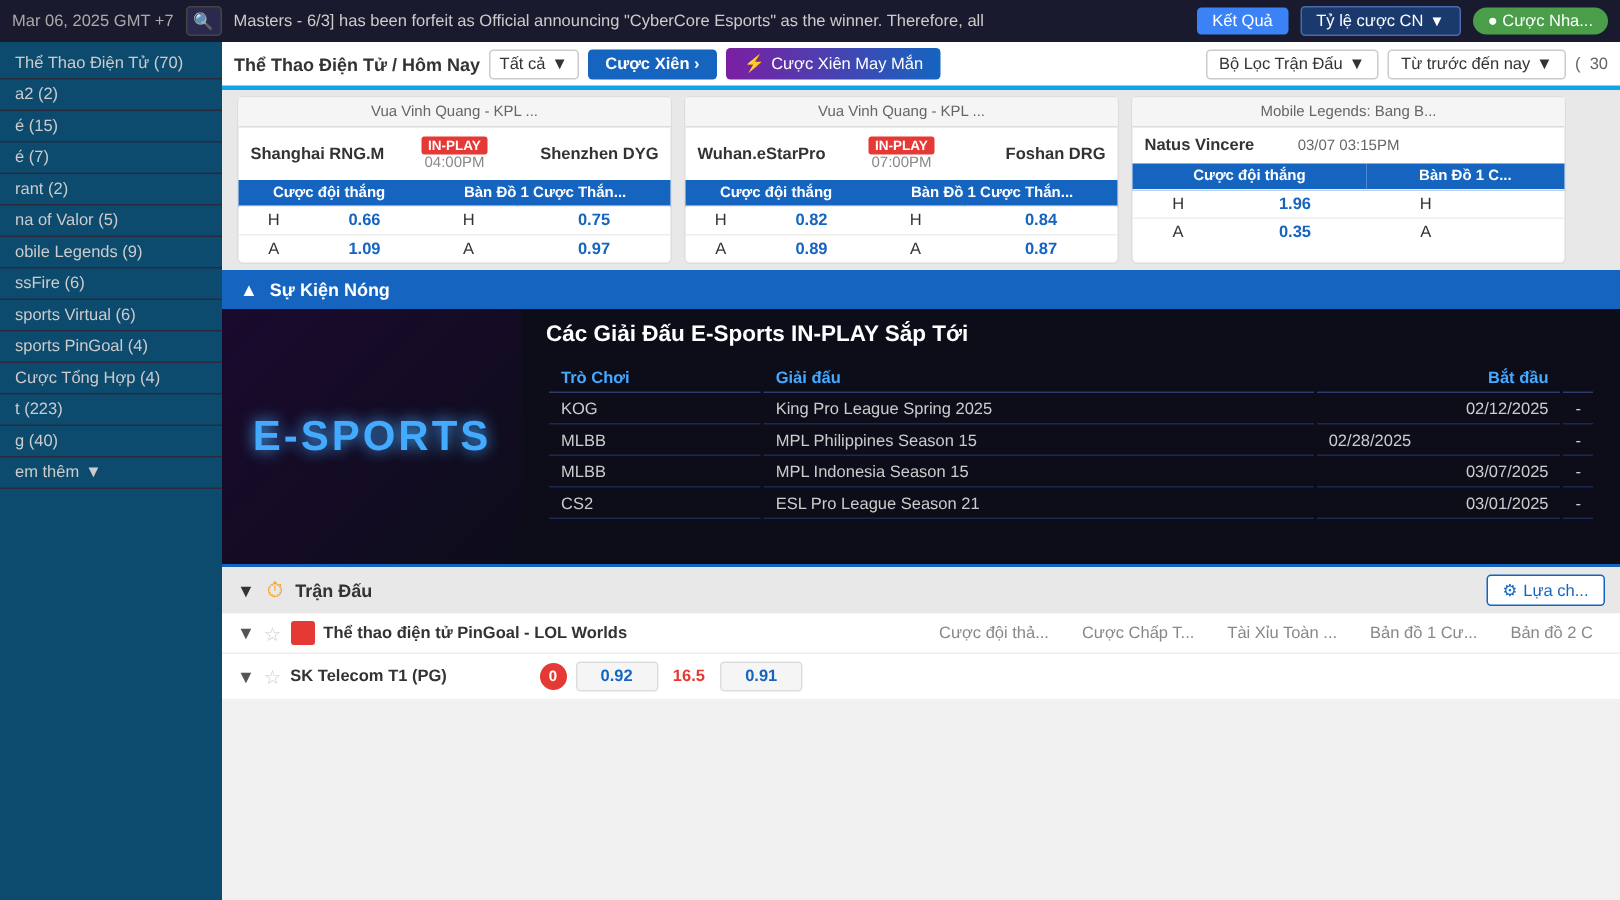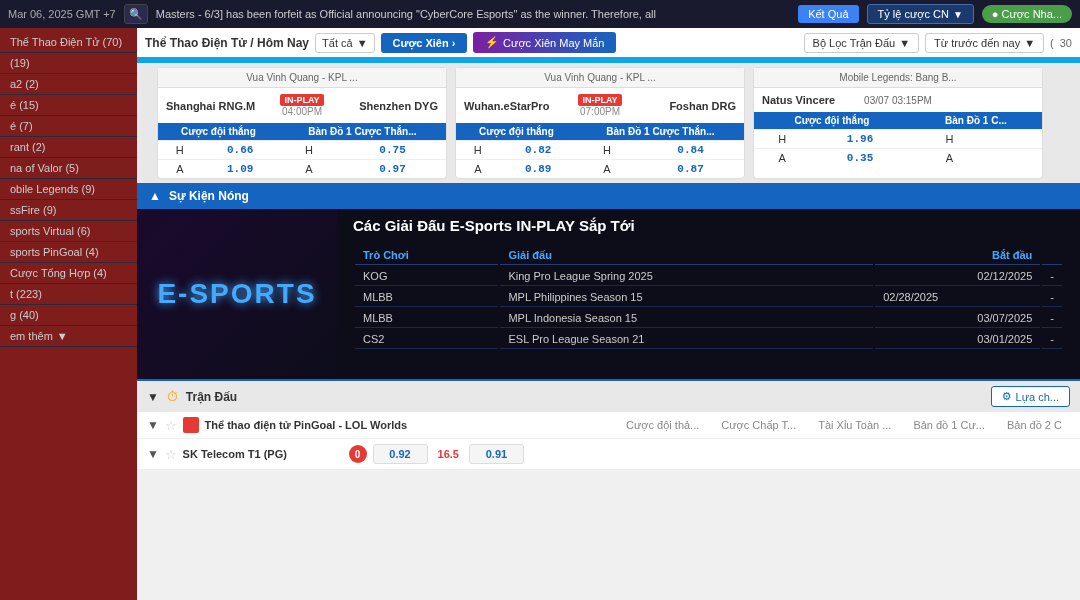--- a/index.html
+++ b/index.html
@@ -17,47 +17,47 @@
     }
     .top-bar-time { color: #aaa; }
     .top-bar-search { background: #2a2a4e; border: 1px solid #444; border-radius: 3px; padding: 2px 6px; color: #fff; width: 24px; height: 20px; display: flex; align-items: center; justify-content: center; cursor: pointer; }
     .top-bar-notice { color: #ccc; flex: 1; font-size: 11px; overflow: hidden; white-space: nowrap; text-overflow: ellipsis; }
     .btn-ketqua { background: #3b82f6; color: #fff; border: none; border-radius: 3px; padding: 3px 10px; cursor: pointer; font-size: 11px; }
     .btn-tylecuoc { background: #1a3a6e; color: #fff; border: 1px solid #4a6aae; border-radius: 3px; padding: 3px 10px; cursor: pointer; font-size: 11px; display: flex; align-items: center; gap: 4px; }
     .toggle-cuocnha { background: #4a9e4a; color: #fff; border: none; border-radius: 10px; padding: 3px 10px; cursor: pointer; font-size: 11px; }
 
     .main-layout { display: flex; height: 572px; }
 
-    .sidebar { width: 137px; background: #7f1d1d; color: #ccc; overflow-y: auto; padding: 4px 0; flex-shrink: 0; }
+    .sidebar { width: 148px; background: #0c4a6e; color: #ccc; overflow-y: auto; padding: 4px 0; flex-shrink: 0; }
     .sidebar-item { padding: 4px 10px; cursor: pointer; font-size: 11px; border-bottom: 1px solid #2a2a3e; }
     .sidebar-item.active { color: #5af; }
 
     .content { flex: 1; background: #f0f0f0; overflow-y: auto; overflow-x: hidden; }
 
-    .filter-bar { background: #fff; display: flex; align-items: center; padding: 4px 8px; gap: 6px; border-bottom: 6px solid #0ea5e9; }
+    .filter-bar { background: #fff; display: flex; align-items: center; padding: 4px 8px; gap: 6px; border-bottom: 3px solid #0ea5e9; }
     .filter-title { font-size: 12px; font-weight: bold; color: #333; }
     .filter-dropdown { background: #fff; border: 1px solid #ccc; border-radius: 3px; padding: 3px 6px; font-size: 11px; cursor: pointer; display: flex; align-items: center; gap: 4px; }
     .btn-cuocxien { background: #1565c0; color: #fff; border: none; border-radius: 3px; padding: 4px 12px; cursor: pointer; font-size: 11px; font-weight: bold; }
     .btn-cuocxien-mayman { background: linear-gradient(90deg, #7b1fa2, #1565c0); color: #fff; border: none; border-radius: 3px; padding: 4px 12px; cursor: pointer; font-size: 11px; display: flex; align-items: center; gap: 4px; }
     .filter-right { margin-left: auto; display: flex; align-items: center; gap: 6px; }
     .bo-loc-dropdown { background: #fff; border: 1px solid #ccc; border-radius: 3px; padding: 3px 8px; font-size: 11px; cursor: pointer; display: flex; align-items: center; gap: 4px; }
     .tu-truoc-dropdown { background: #fff; border: 1px solid #ccc; border-radius: 3px; padding: 3px 8px; font-size: 11px; cursor: pointer; display: flex; align-items: center; gap: 4px; }
 
-    .matches-row { display: flex; gap: 0; background: #e8e8e8; padding: 4px 20px; overflow-x: hidden; }
+    .matches-row { display: flex; gap: 0; background: #e8e8e8; padding: 4px 10px; overflow-x: hidden; }
     .match-card { background: #fff; border: 1px solid #ddd; border-radius: 4px; min-width: 290px; margin-right: 8px; flex-shrink: 0; }
     .match-card-header { background: #f5f5f5; padding: 4px 8px; font-size: 10px; color: #666; border-bottom: 1px solid #ddd; text-align: center; }
     .match-teams { display: flex; align-items: center; justify-content: space-between; padding: 6px 8px; gap: 4px; }
     .team-name { font-size: 11px; font-weight: bold; color: #333; flex: 1; }
     .team-name.right { text-align: right; }
     .inplay-badge { background: #e53935; color: #fff; font-size: 9px; padding: 1px 4px; border-radius: 2px; font-weight: bold; text-align: center; }
     .match-time { font-size: 10px; color: #888; text-align: center; }
     .odds-table { width: 100%; border-collapse: collapse; }
     .odds-table th { background: #1565c0; color: #fff; font-size: 10px; padding: 3px 6px; text-align: center; }
     .odds-table td { padding: 3px 8px; font-size: 11px; text-align: center; border-top: 1px solid #eee; }
-    .odds-val { font-weight: bold; color: #1565c0; font-family: Liberation Mono, monospace; }
+    .odds-val { font-weight: bold; color: #1565c0; }
 
     .su-kien-nong { background: #1565c0; color: #fff; padding: 6px 12px; display: flex; align-items: center; gap: 8px; font-size: 12px; font-weight: bold; }
     .su-kien-nong .arrow { cursor: pointer; }
 
     .esports-banner { display: flex; background: #0d0d1a; min-height: 170px; overflow: hidden; }
     .esports-logo-section { width: 200px; display: flex; align-items: center; justify-content: center; flex-shrink: 0; background: linear-gradient(135deg, #1a0a2e, #0d0d1a); }
     .esports-logo { font-size: 28px; font-weight: 900; color: #fff; text-shadow: 0 0 10px #4af; font-family: Impact, sans-serif; letter-spacing: 2px; }
     .esports-logo span { color: #4af; }
     .esports-info { flex: 1; padding: 8px 16px; }
     .esports-info h3 { color: #fff; font-size: 15px; margin-bottom: 10px; }
@@ -103,42 +103,39 @@
   </button>
 </div>
 
 <div class="main-layout">
 
   <div class="sidebar">
     <div class="sidebar-item">
       <span>Thể Thao Điện Tử (70)</span>
     </div>
     <div class="sidebar-item">
-      <span>(19)</span>
-    </div>
-    <div class="sidebar-item">
       <span>a2 (2)</span>
     </div>
     <div class="sidebar-item">
       <span>é (15)</span>
     </div>
     <div class="sidebar-item">
       <span>é (7)</span>
     </div>
     <div class="sidebar-item">
       <span>rant (2)</span>
     </div>
     <div class="sidebar-item">
       <span>na of Valor (5)</span>
     </div>
     <div class="sidebar-item">
       <span>obile Legends (9)</span>
     </div>
     <div class="sidebar-item">
-      <span>ssFire (9)</span>
+      <span>ssFire (6)</span>
     </div>
     <div class="sidebar-item">
       <span>sports Virtual (6)</span>
     </div>
     <div class="sidebar-item">
       <span>sports PinGoal (4)</span>
     </div>
     <div class="sidebar-item">
       <span>Cược Tổng Hợp (4)</span>
     </div>

